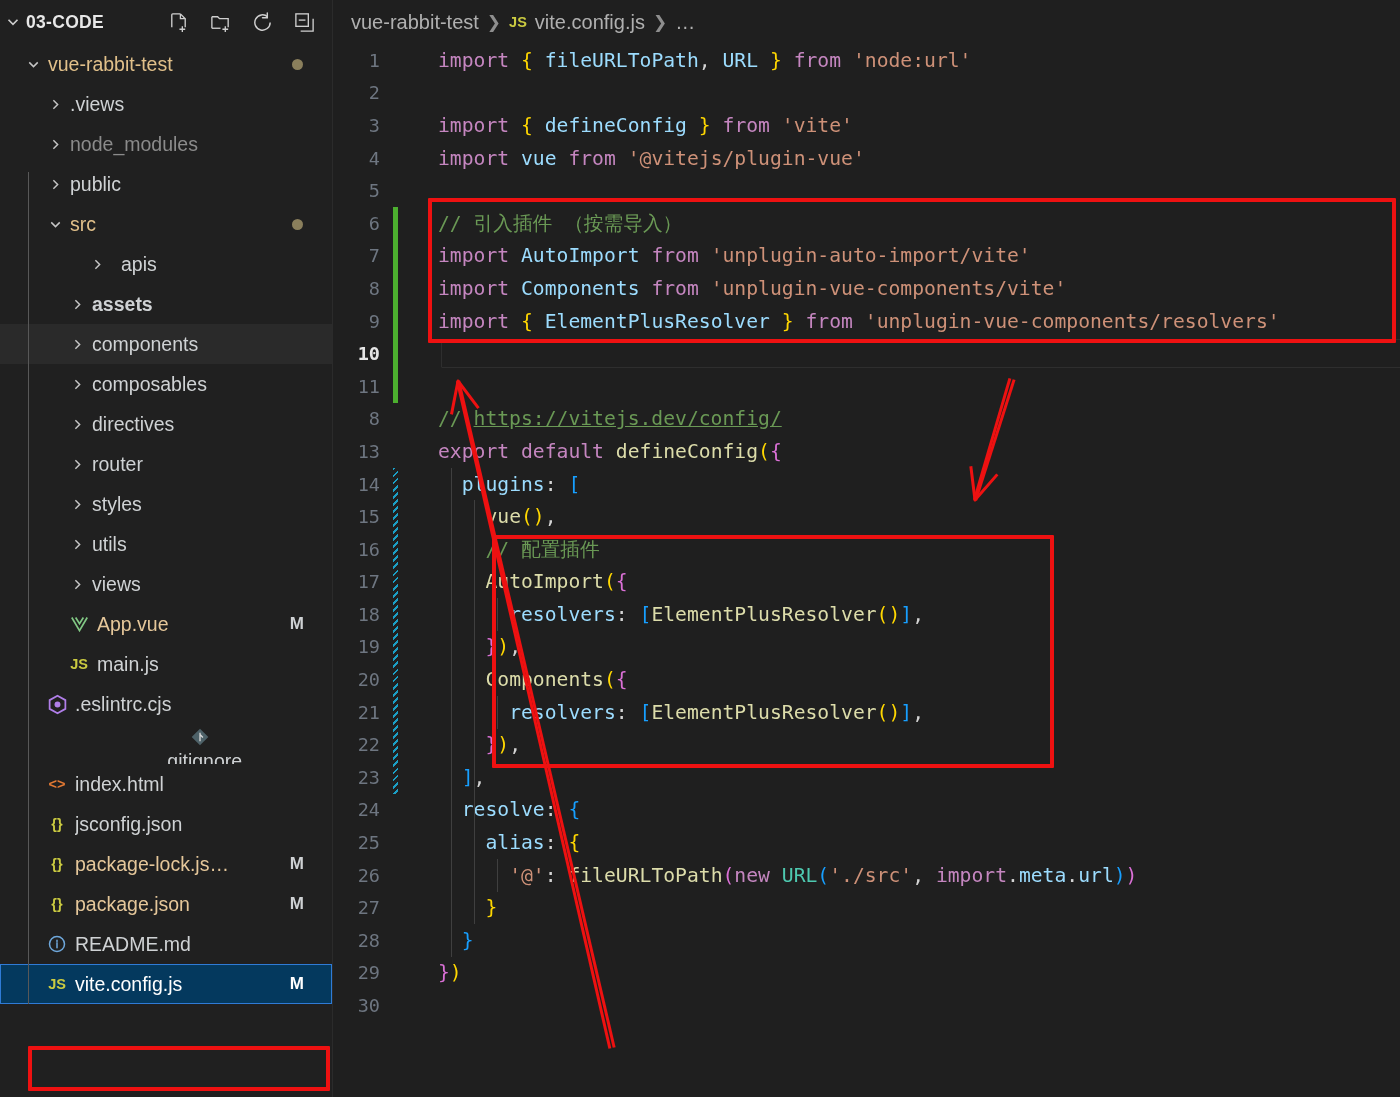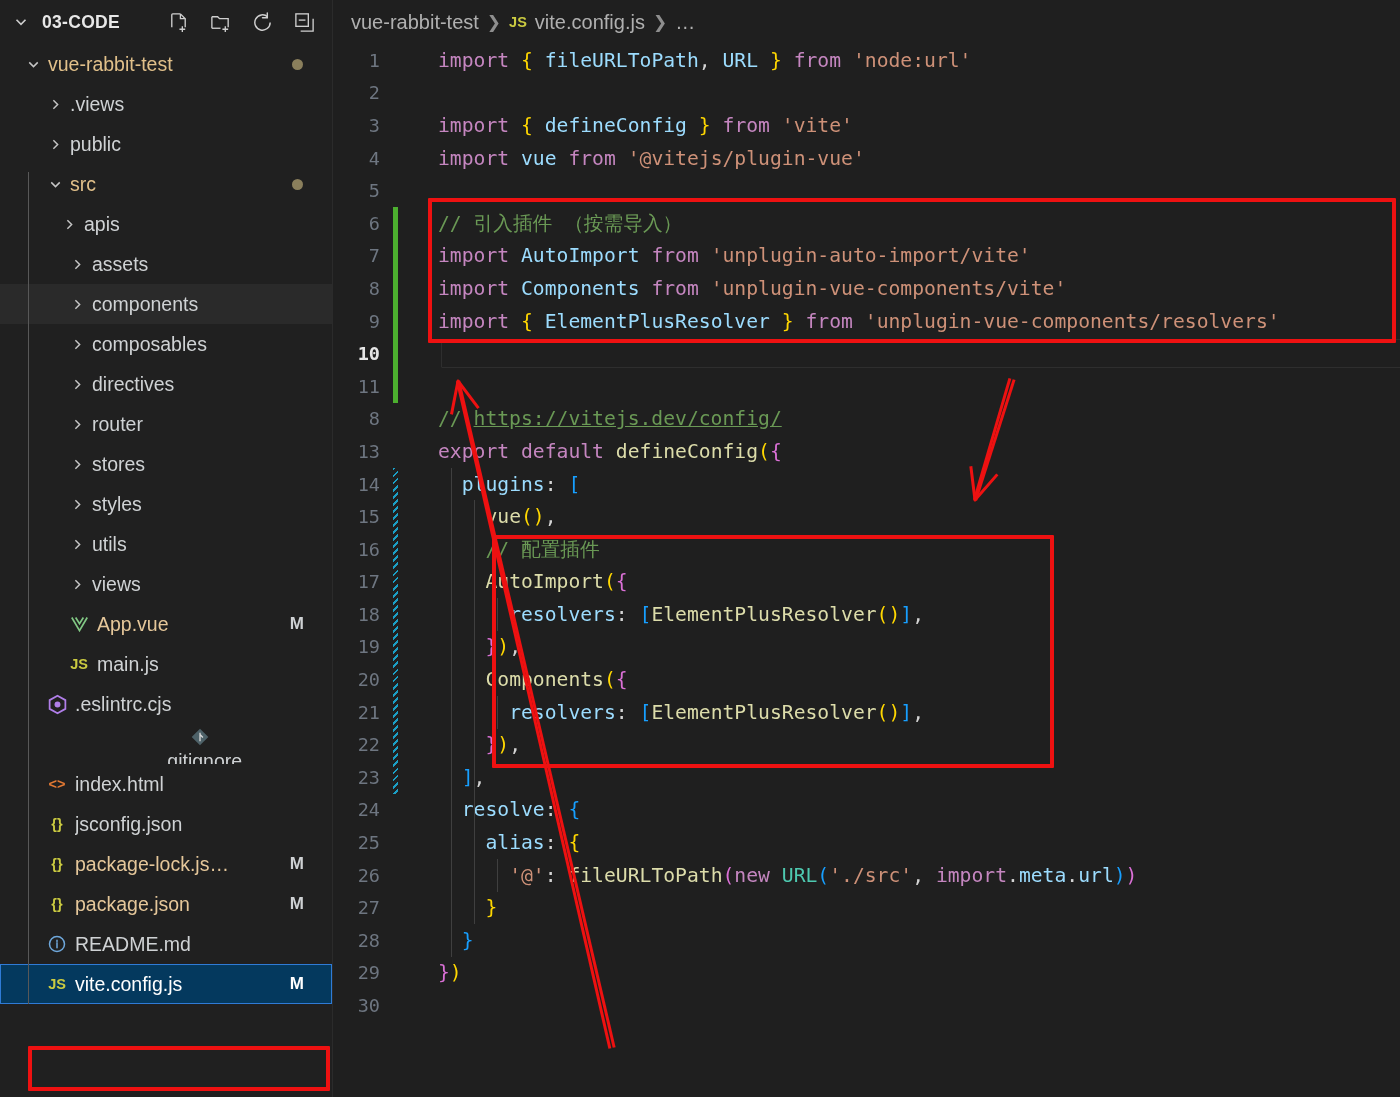--- a/index.html
+++ b/index.html
@@ -13,21 +13,21 @@
 
   
   #sidebar {
     width: 333px; height: 1097px;
     background: #202020;
     position: relative; flex: 0 0 333px;
     border-right: 1px solid #2b2b2b;
   }
   .sb-header {
     height: 44px; display: flex; align-items: center;
-    padding-left: 8px; padding-right: 12px; gap: 8px;
+    padding-right: 12px; gap: 0px;
   }
   .sb-twisty {
     width: 26px; height: 26px; display: flex; align-items: center; justify-content: center;
     color: #cccccc; flex: 0 0 26px;
   }
   .sb-title {
     font-size: 17.5px; font-weight: bold; color: #e8e8e8;
     letter-spacing: .3px; flex: 1 1 auto; white-space: nowrap;
   }
   .sb-actions { display: flex; align-items: center; gap: 19px; padding-right: 4px; }
@@ -187,92 +187,92 @@
           <span class="dot"></span>
         </div>
         <div class="row" style="padding-left: 44px;">
           <span class="arrow">
             <svg width="17" height="17" viewBox="0 0 16 16" fill="none" stroke="currentColor" stroke-width="1.4">
               <path d="M6 4l4 4-4 4"></path>
             </svg>
           </span>
           <span class="lbl">.views</span>
         </div>
+        <div class="row dim" style="padding-left: 44px;">
+          <span class="arrow">
+            <svg width="17" height="17" viewBox="0 0 16 16" fill="none" stroke="currentColor" stroke-width="1.4">
+              <path d="M6 4l4 4-4 4"></path>
+            </svg>
+          </span>
+          <span class="lbl">node_modules</span>
+        </div>
         <div class="row" style="padding-left: 44px;">
           <span class="arrow">
             <svg width="17" height="17" viewBox="0 0 16 16" fill="none" stroke="currentColor" stroke-width="1.4">
               <path d="M6 4l4 4-4 4"></path>
             </svg>
           </span>
           <span class="lbl">public</span>
         </div>
         <div class="row folder-accent" style="padding-left: 44px;">
           <span class="arrow">
             <svg width="17" height="17" viewBox="0 0 16 16" fill="none" stroke="currentColor" stroke-width="1.4">
               <path d="M4 6l4 4 4-4"></path>
             </svg>
           </span>
           <span class="lbl">src</span>
           <span class="dot"></span>
         </div>
-        <div class="row" style="padding-left: 58px;">
+        <div class="row" style="padding-left: 86px; gap: 9px;">
           <span class="arrow">
             <svg width="17" height="17" viewBox="0 0 16 16" fill="none" stroke="currentColor" stroke-width="1.4">
               <path d="M6 4l4 4-4 4"></path>
             </svg>
           </span>
           <span class="lbl">apis</span>
         </div>
+        <div class="row" style="padding-left: 66px; font-weight: bold;">
+          <span class="arrow">
+            <svg width="17" height="17" viewBox="0 0 16 16" fill="none" stroke="currentColor" stroke-width="1.4">
+              <path d="M6 4l4 4-4 4"></path>
+            </svg>
+          </span>
+          <span class="lbl">assets</span>
+        </div>
+        <div class="row hl" style="padding-left: 66px;">
+          <span class="arrow">
+            <svg width="17" height="17" viewBox="0 0 16 16" fill="none" stroke="currentColor" stroke-width="1.4">
+              <path d="M6 4l4 4-4 4"></path>
+            </svg>
+          </span>
+          <span class="lbl">components</span>
+        </div>
         <div class="row" style="padding-left: 66px;">
           <span class="arrow">
             <svg width="17" height="17" viewBox="0 0 16 16" fill="none" stroke="currentColor" stroke-width="1.4">
               <path d="M6 4l4 4-4 4"></path>
             </svg>
           </span>
-          <span class="lbl">assets</span>
-        </div>
-        <div class="row hl" style="padding-left: 66px;">
-          <span class="arrow">
-            <svg width="17" height="17" viewBox="0 0 16 16" fill="none" stroke="currentColor" stroke-width="1.4">
-              <path d="M6 4l4 4-4 4"></path>
-            </svg>
-          </span>
-          <span class="lbl">components</span>
+          <span class="lbl">composables</span>
+        </div>
+        <div class="row" style="padding-left: 66px; justify-content: space-between;">
+          <span class="arrow">
+            <svg width="17" height="17" viewBox="0 0 16 16" fill="none" stroke="currentColor" stroke-width="1.4">
+              <path d="M6 4l4 4-4 4"></path>
+            </svg>
+          </span>
+          <span class="lbl">directives</span>
         </div>
         <div class="row" style="padding-left: 66px;">
           <span class="arrow">
             <svg width="17" height="17" viewBox="0 0 16 16" fill="none" stroke="currentColor" stroke-width="1.4">
               <path d="M6 4l4 4-4 4"></path>
             </svg>
           </span>
-          <span class="lbl">composables</span>
-        </div>
-        <div class="row" style="padding-left: 66px; justify-content: space-between;">
-          <span class="arrow">
-            <svg width="17" height="17" viewBox="0 0 16 16" fill="none" stroke="currentColor" stroke-width="1.4">
-              <path d="M6 4l4 4-4 4"></path>
-            </svg>
-          </span>
-          <span class="lbl">directives</span>
-        </div>
-        <div class="row" style="padding-left: 66px;">
-          <span class="arrow">
-            <svg width="17" height="17" viewBox="0 0 16 16" fill="none" stroke="currentColor" stroke-width="1.4">
-              <path d="M6 4l4 4-4 4"></path>
-            </svg>
-          </span>
           <span class="lbl">router</span>
-        </div>
-        <div class="row" style="padding-left: 66px;">
-          <span class="arrow">
-            <svg width="17" height="17" viewBox="0 0 16 16" fill="none" stroke="currentColor" stroke-width="1.4">
-              <path d="M6 4l4 4-4 4"></path>
-            </svg>
-          </span>
-          <span class="lbl">stores</span>
         </div>
         <div class="row" style="padding-left: 66px;">
           <span class="arrow">
             <svg width="17" height="17" viewBox="0 0 16 16" fill="none" stroke="currentColor" stroke-width="1.4">
               <path d="M6 4l4 4-4 4"></path>
             </svg>
           </span>
           <span class="lbl">styles</span>
         </div>
         <div class="row" style="padding-left: 66px;">

